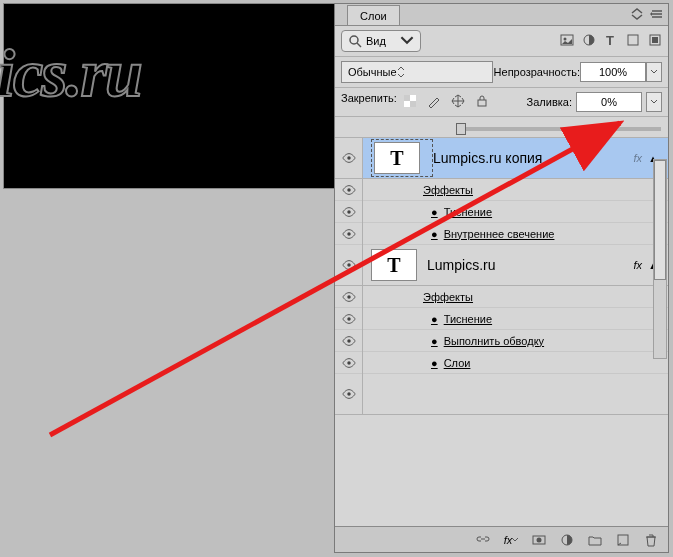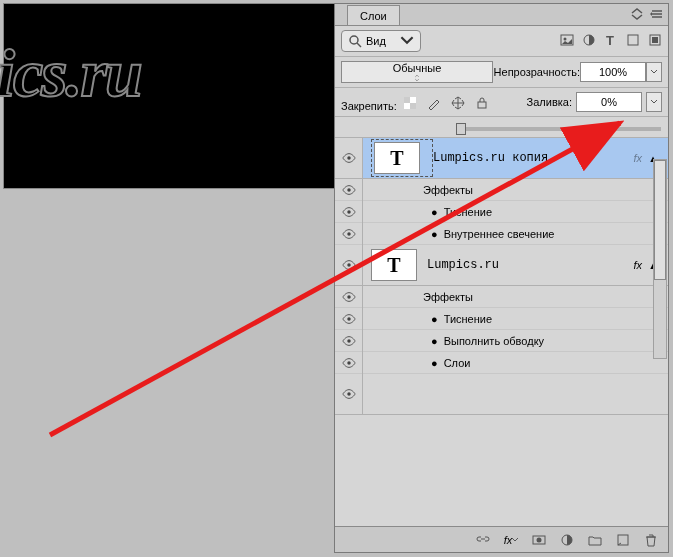--- a/index.html
+++ b/index.html
@@ -13,48 +13,48 @@
 .panel-tabs { height: 22px; background: #c8c8c8; border-bottom: 1px solid #8a8a8a; display: flex; align-items: flex-end; position: relative; }
 .tab { padding: 4px 12px 3px; background: #d6d6d6; border: 1px solid #8a8a8a; border-bottom: none; margin-left: 12px; cursor: pointer; }
 .panel-menu { position: absolute; right: 4px; top: 3px; display: flex; gap: 6px; }
 
 .toolbar-row { padding: 4px 6px; display: flex; align-items: center; gap: 6px; border-bottom: 1px solid #b0b0b0; }
 .filter-dd { display: flex; align-items: center; border: 1px solid #8a8a8a; background: #e8e8e8; height: 22px; padding: 0 6px; cursor: pointer; border-radius: 4px; }
 .filter-dd .search-ic { margin-right: 4px; }
 .filter-icons { margin-left: auto; display: flex; gap: 8px; align-items: center; }
 
 .blend-row { padding: 4px 6px; display: flex; align-items: center; border-bottom: 1px solid #b0b0b0; }
-.blend-dd { width: 152px; height: 22px; border: 1px solid #8a8a8a; background: #e8e8e8; display: flex; align-items: center; padding: 0 6px; cursor: pointer; justify-content: flex-start; flex-direction: column; }
+.blend-dd { width: 152px; height: 22px; border: 1px solid #8a8a8a; background: #e8e8e8; display: flex; align-items: center; padding: 0 6px; cursor: pointer; justify-content: flex-start; }
 .opacity-group { margin-left: auto; display: flex; align-items: center; }
 .num-input { width: 66px; height: 20px; border: 1px solid #8a8a8a; background: #fff; text-align: center; font-size: 11px; }
 .dd-arrow { width: 16px; height: 20px; border: 1px solid #8a8a8a; background: #e8e8e8; display: flex; align-items: center; justify-content: center; cursor: pointer; }
 
-.lock-row { padding: 4px 6px; display: flex; align-items: flex-end; border-bottom: 1px solid #b0b0b0; position: relative; }
+.lock-row { padding: 4px 6px; display: flex; align-items: flex-start; border-bottom: 1px solid #b0b0b0; position: relative; }
 .lock-icons { display: flex; gap: 6px; margin-left: 4px; }
 .lock-ic { width: 18px; height: 18px; border: 1px solid transparent; display: flex; align-items: center; justify-content: center; cursor: pointer; }
 .fill-group { margin-left: auto; display: flex; align-items: center; gap: 4px; }
 
 .slider-row { padding: 2px 6px 6px; border-bottom: 1px solid #b0b0b0; }
 .slider { width: 100%; height: 4px; background: #b0b0b0; position: relative; margin-top: 8px; margin-left: 120px; width: 200px; }
 .slider-thumb { position: absolute; left: -5px; top: -4px; width: 10px; height: 12px; background: #d0d0d0; border: 1px solid #666; cursor: pointer; }
 
 .layers-list { background: #d6d6d6; }
 .layer-item { display: flex; align-items: center; min-height: 40px; border-bottom: 1px solid #b0b0b0; }
 .layer-item.selected .thumb-area { background: #a8c8f0; }
 .vis-col { width: 28px; display: flex; align-items: center; justify-content: center; height: 40px; border-right: 1px solid #b0b0b0; cursor: pointer; }
 .thumb-area { flex: 1; display: flex; align-items: center; padding: 4px 8px; height: 40px; }
 .thumb { width: 46px; height: 32px; border: 1px solid #888; background: #fff; margin-right: 10px; display: flex; align-items: center; justify-content: center; }
 .thumb.type { background: #fff; font-family: serif; font-weight: bold; font-size: 20px; }
 .thumb.black { background: #000; }
 .sel-dashed { border: 1px dashed #555; padding: 2px; }
-.layer-name { font-size: 12px; font-family: Liberation Mono, monospace; }
+.layer-name { font-size: 14px; }
 .fx-badge { margin-left: auto; font-style: italic; font-size: 11px; padding-right: 4px; }
 .caret { width: 14px; text-align: center; cursor: pointer; }
 
-.effect-row { display: flex; align-items: center; height: 22px; border-bottom: 1px solid #c8c8c8; font-size: 11px; }
+.effect-row { display: flex; align-items: center; height: 22px; border-bottom: 1px solid #c8c8c8; font-size: 11px; text-decoration: underline; }
 .effect-row .vis-col { height: 22px; }
 .effect-indent { width: 54px; }
 .effect-label { padding-left: 6px; }
 
 .scroll-track { position: absolute; right: 1px; top: 155px; width: 14px; height: 200px; background: #d0d0d0; border: 1px solid #a0a0a0; }
 .scroll-thumb { width: 12px; height: 120px; background: #e0e0e0; border: 1px solid #888; }
 
 .bottom-bar { position: absolute; bottom: 0; left: 0; right: 0; height: 26px; background: #c8c8c8; border-top: 1px solid #8a8a8a; display: flex; align-items: center; justify-content: flex-end; gap: 10px; padding: 0 8px; }
 .bottom-ic { width: 18px; height: 18px; cursor: pointer; display: flex; align-items: center; justify-content: center; }
 

